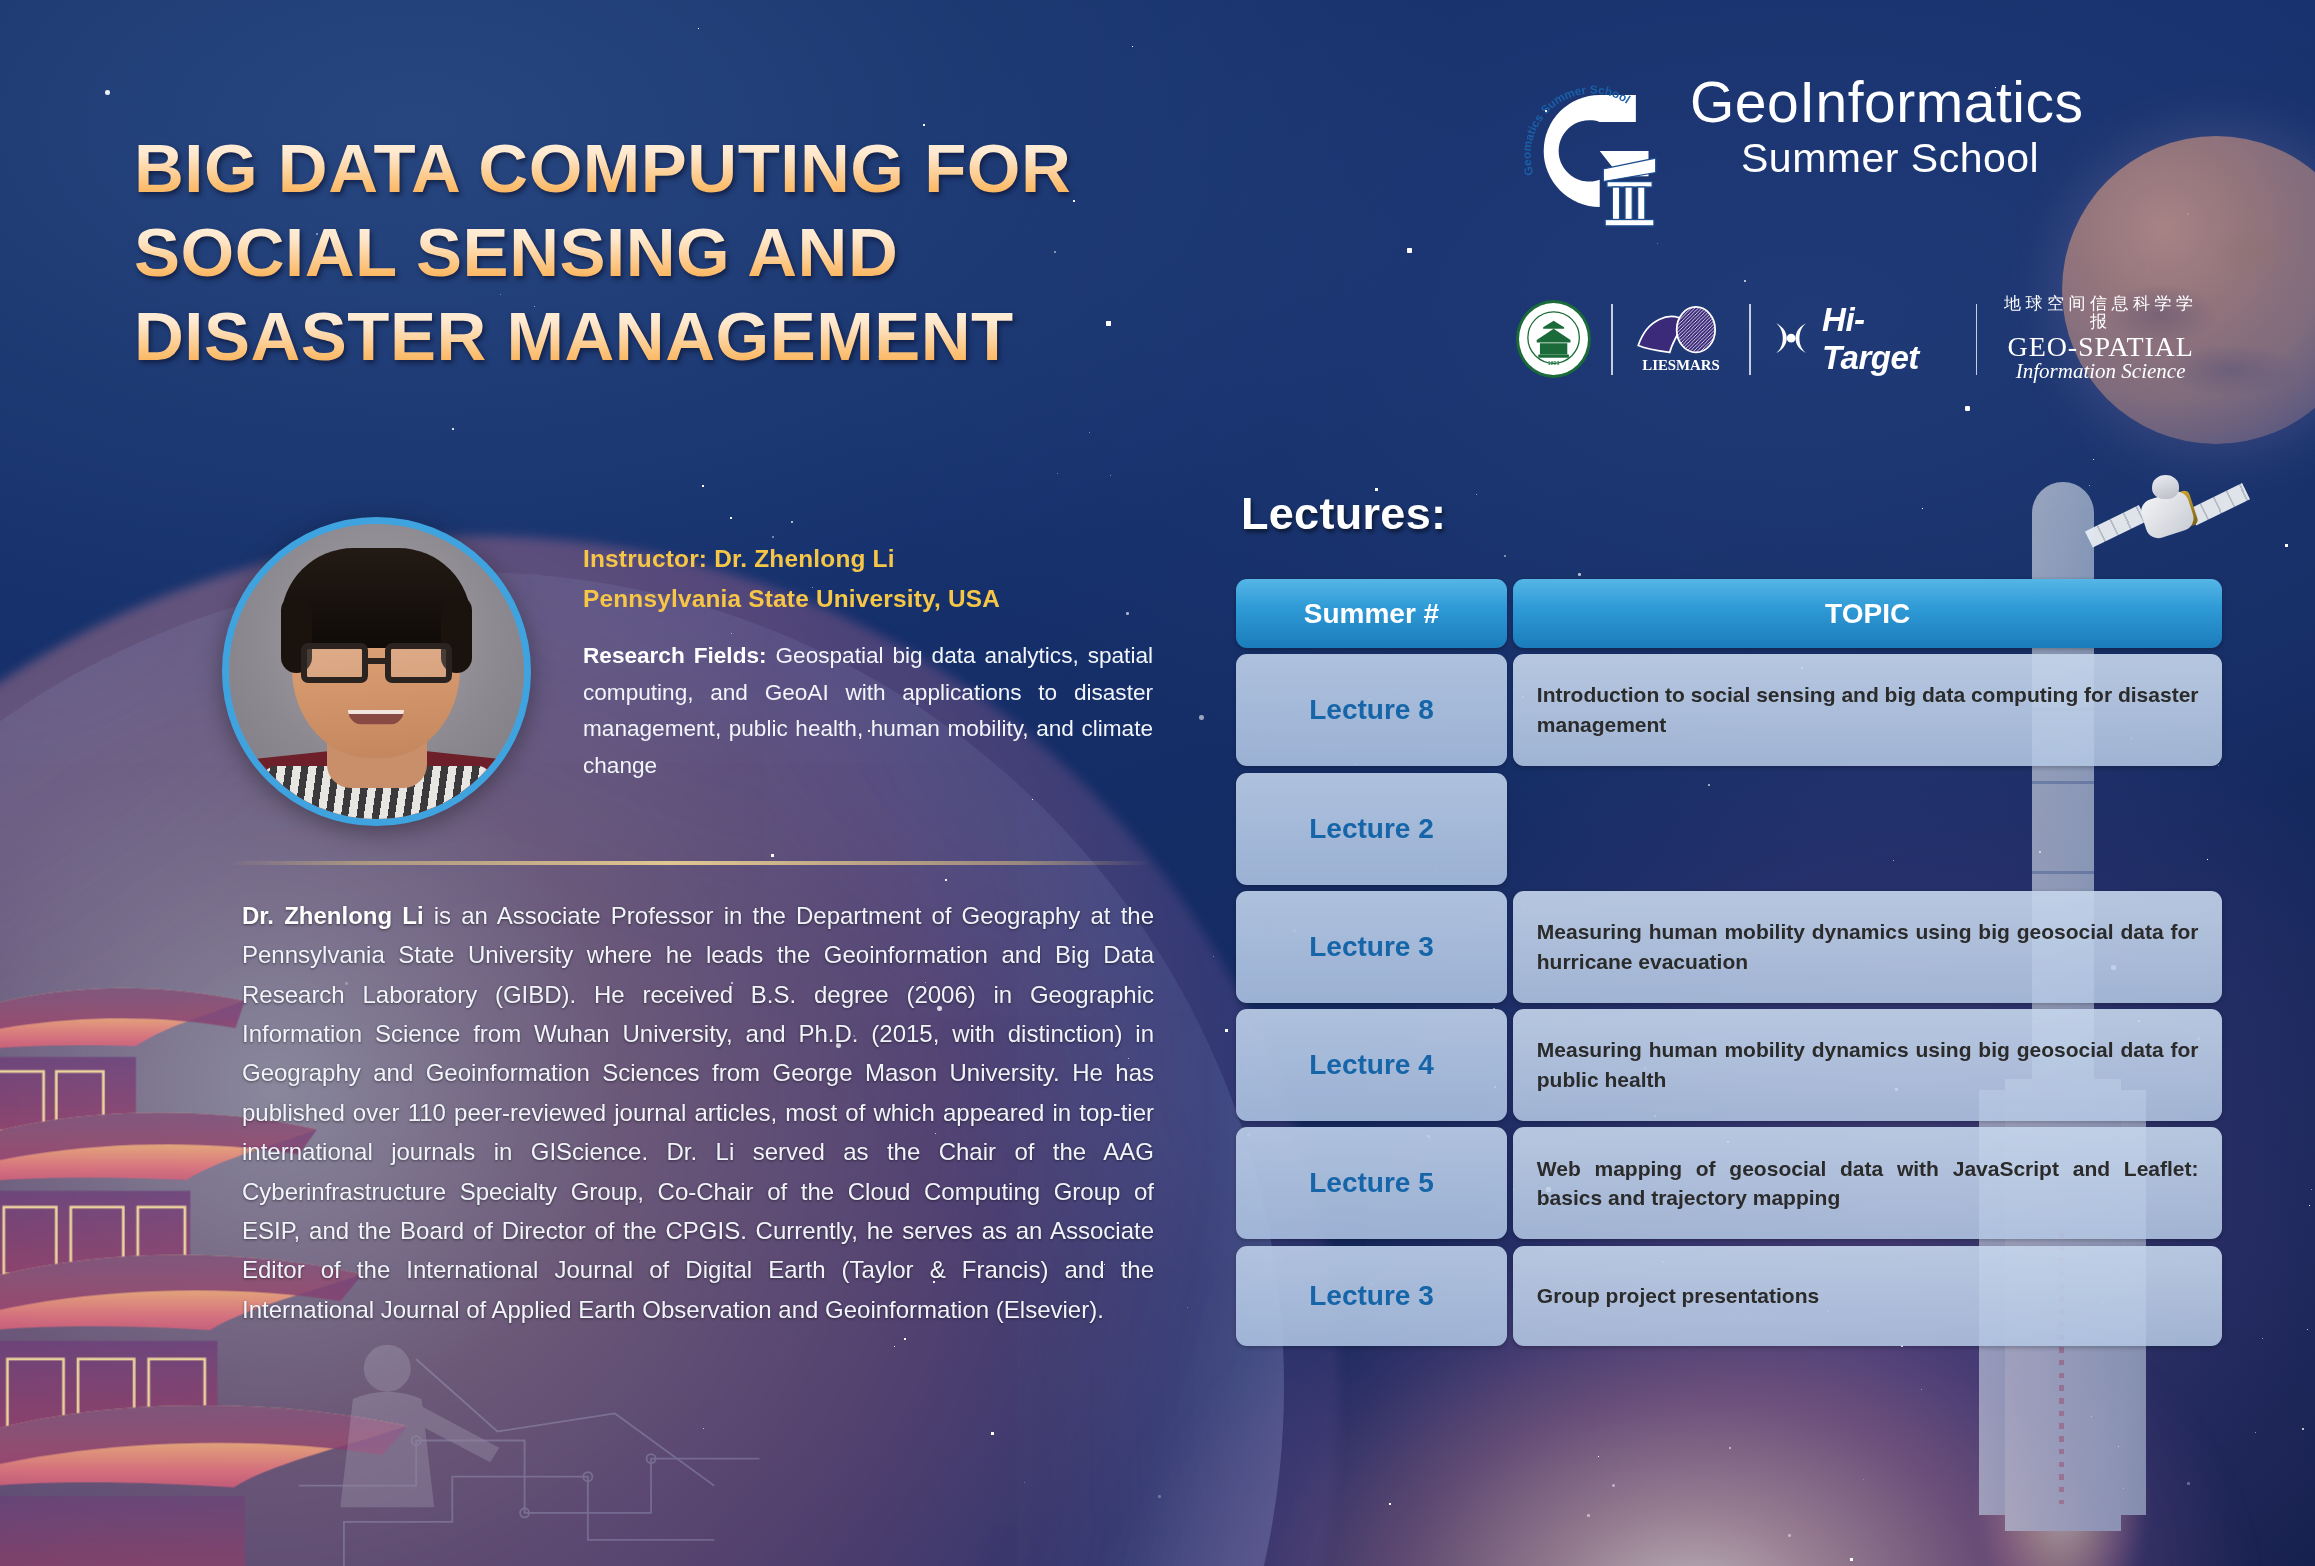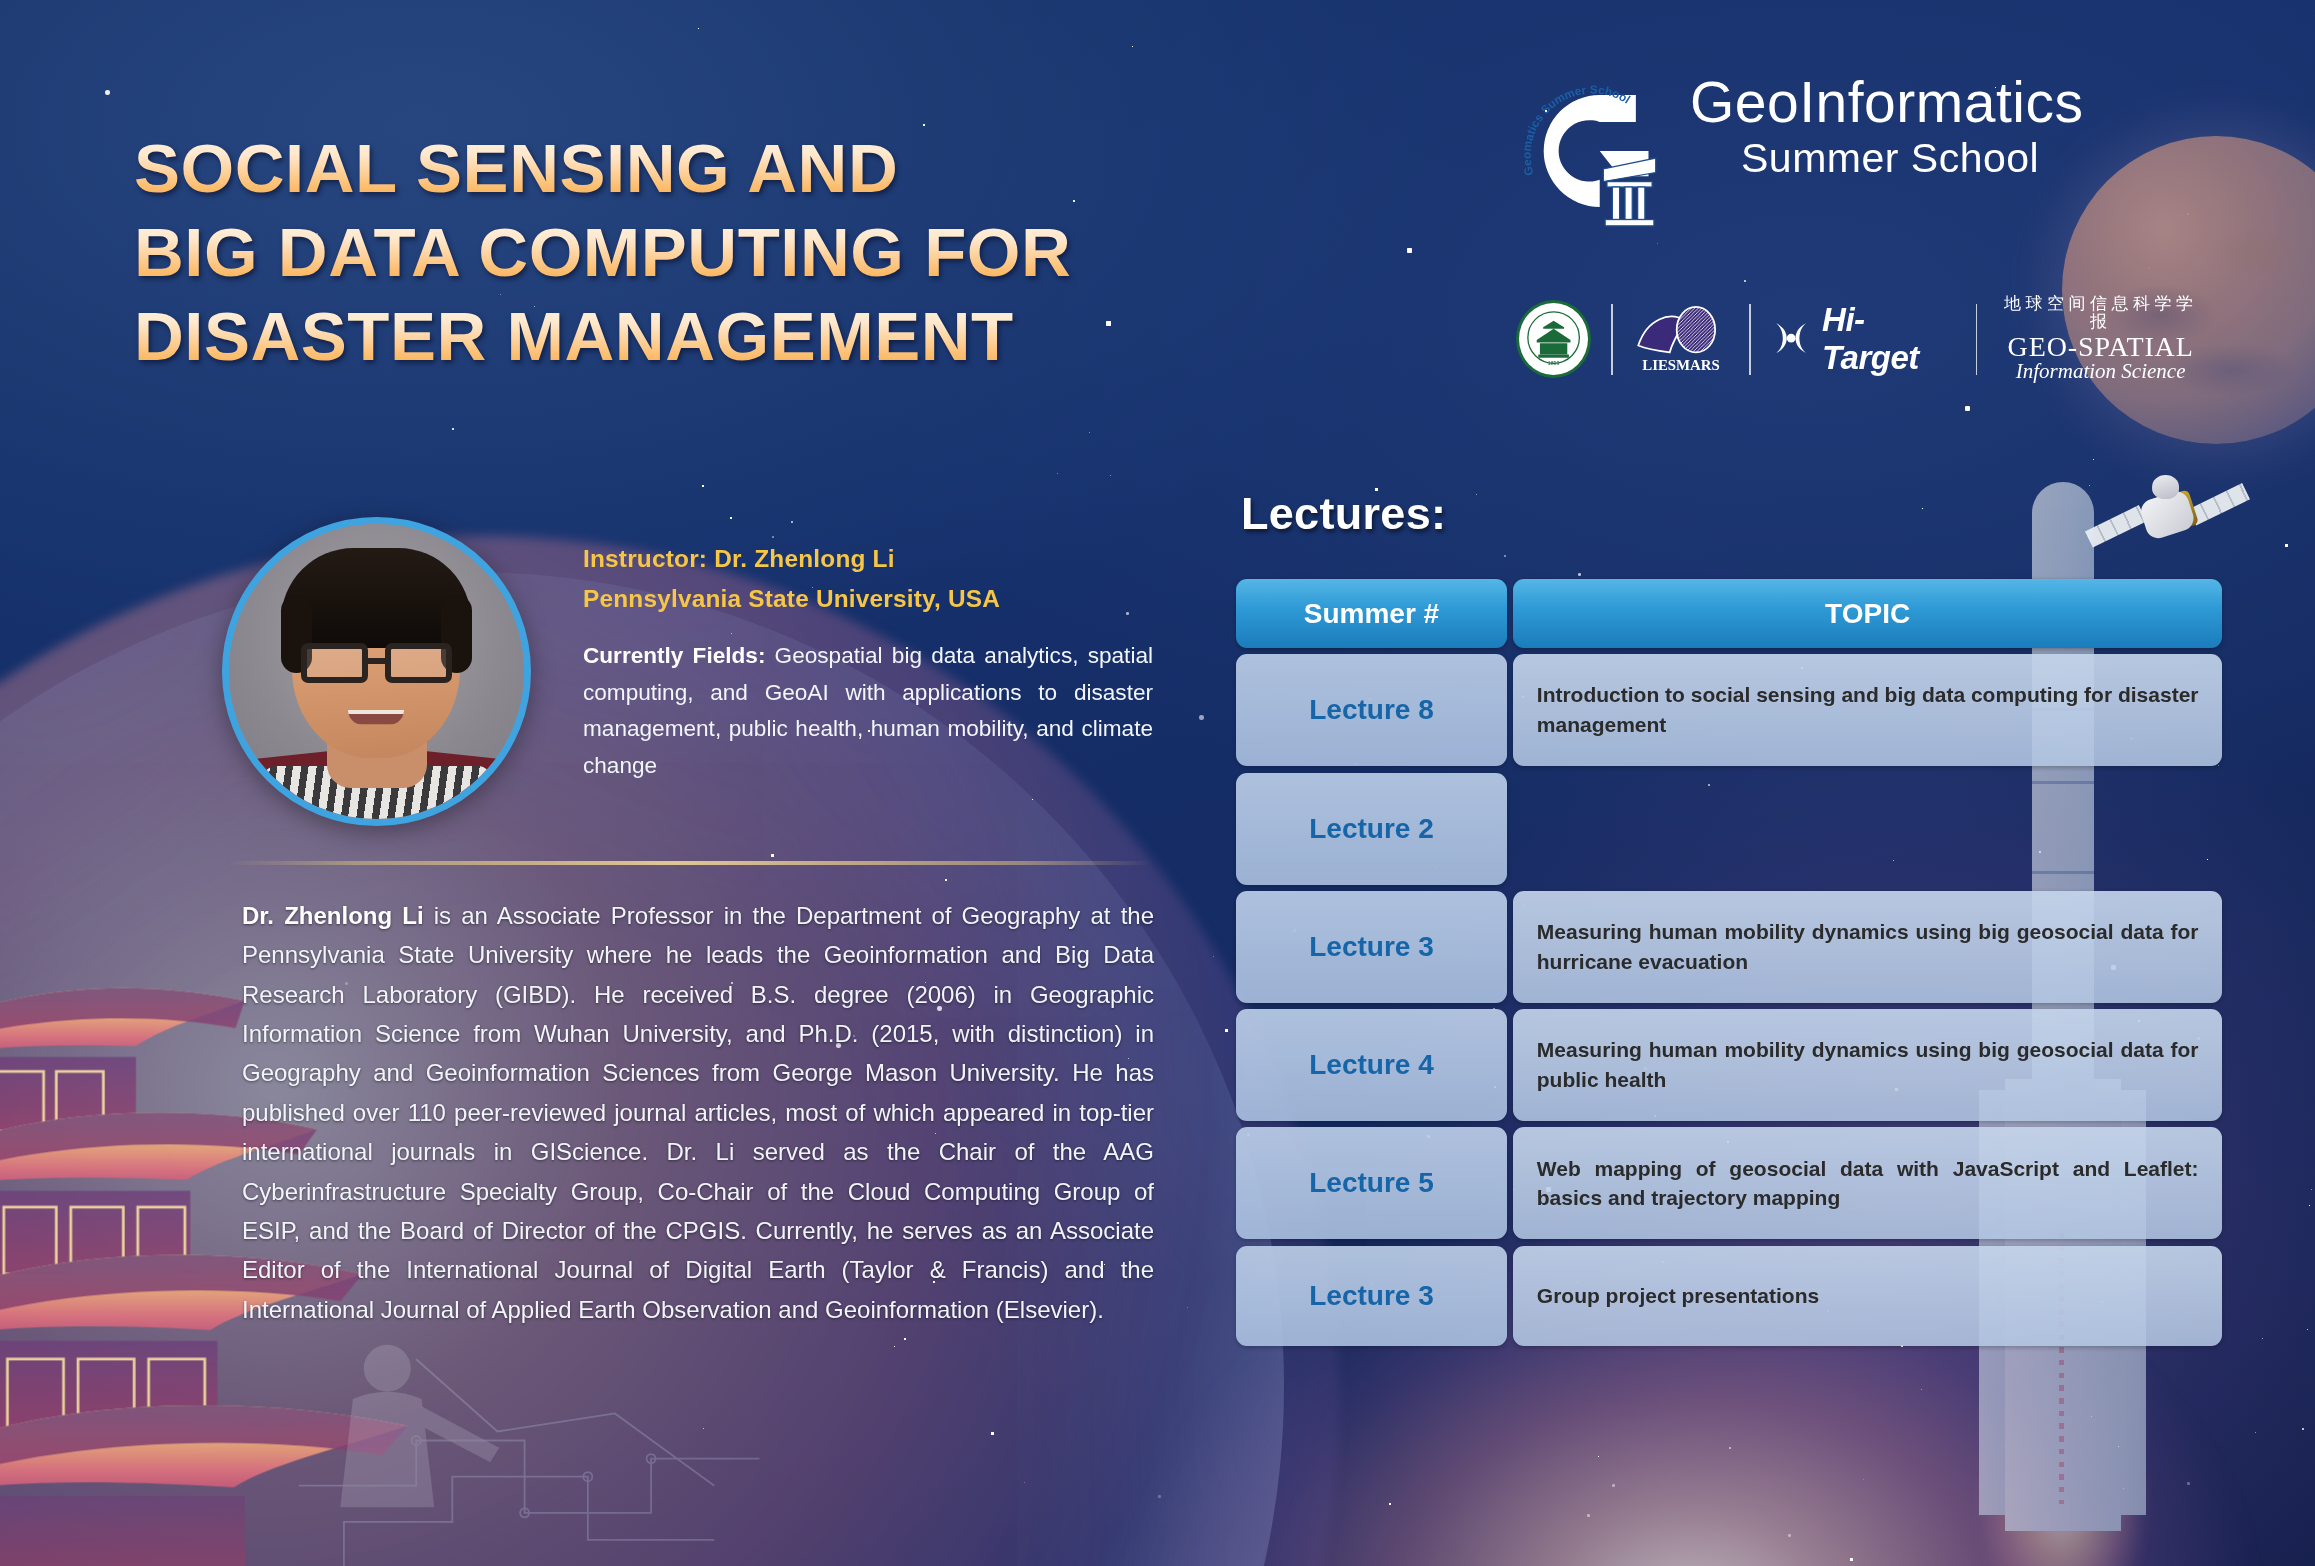--- a/index.html
+++ b/index.html
@@ -785,22 +785,22 @@
         <circle cx="108" cy="70" r="26"></circle>
         <path d="M70 104 q38 -16 76 0 l14 120 h-104 z"></path>
         <path d="M146 112 l86 46 -10 16 -84 -44 z"></path>
       </g>
     </svg>
   </div>
 
   <div class="content">
 
     <div class="title">
+      <span class="tl">BIG DATA  COMPUTING FOR</span>
       <span class="tl">SOCIAL SENSING AND</span>
-      <span class="tl">BIG DATA  COMPUTING FOR</span>
       <span class="tl">DISASTER MANAGEMENT</span>
     </div>
 
     <div class="ss-logo">
       <div class="ss-mark">
         <svg viewBox="0 0 176 170">
           <defs>
             <path id="arc" d="M 26 118 A 62 62 0 1 1 150 60" fill="none"></path>
           </defs>
 
@@ -893,21 +893,21 @@
         <div class="pf pf-hair3"></div>
       <div class="pf pf-glassL"></div>
         <div class="pf pf-glassR"></div>
         <div class="pf pf-bridge"></div>
       <div class="pf pf-mouth"></div>
     </div>
 
     <div class="instr">
       <div class="i-name">Instructor: Dr. Zhenlong Li</div>
       <div class="i-aff">Pennsylvania State University, USA</div>
-      <div class="rf"><b>Currently Fields:</b><span> Geospatial big data analytics, spatial computing, and GeoAI with applications to disaster management, public health, human mobility, and climate change</span></div>
+      <div class="rf"><b>Research Fields:</b><span> Geospatial big data analytics, spatial computing, and GeoAI with applications to disaster management, public health, human mobility, and climate change</span></div>
     </div>
 
     <div class="divider"></div>
 
     <div class="bio"><b>Dr. Zhenlong Li</b><span> is an Associate Professor in the Department of Geography at the Pennsylvania State University where he leads the Geoinformation and Big Data Research Laboratory (GIBD). He received B.S. degree (2006) in Geographic Information Science from Wuhan University, and Ph.D. (2015, with distinction) in Geography and Geoinformation Sciences from George Mason University. He has published over 110 peer-reviewed journal articles, most of which appeared in top-tier international journals in GIScience. Dr. Li served as the Chair of the AAG Cyberinfrastructure Specialty Group, Co-Chair of the Cloud Computing Group of ESIP, and the Board of Director of the CPGIS. Currently, he serves as an Associate Editor of the International Journal of Digital Earth (Taylor &amp; Francis) and the International Journal of Applied Earth Observation and Geoinformation (Elsevier).</span></div>
 
     <div class="lectures-title">Lectures:</div>
 
     <div class="table">
       <div class="trow thead">

